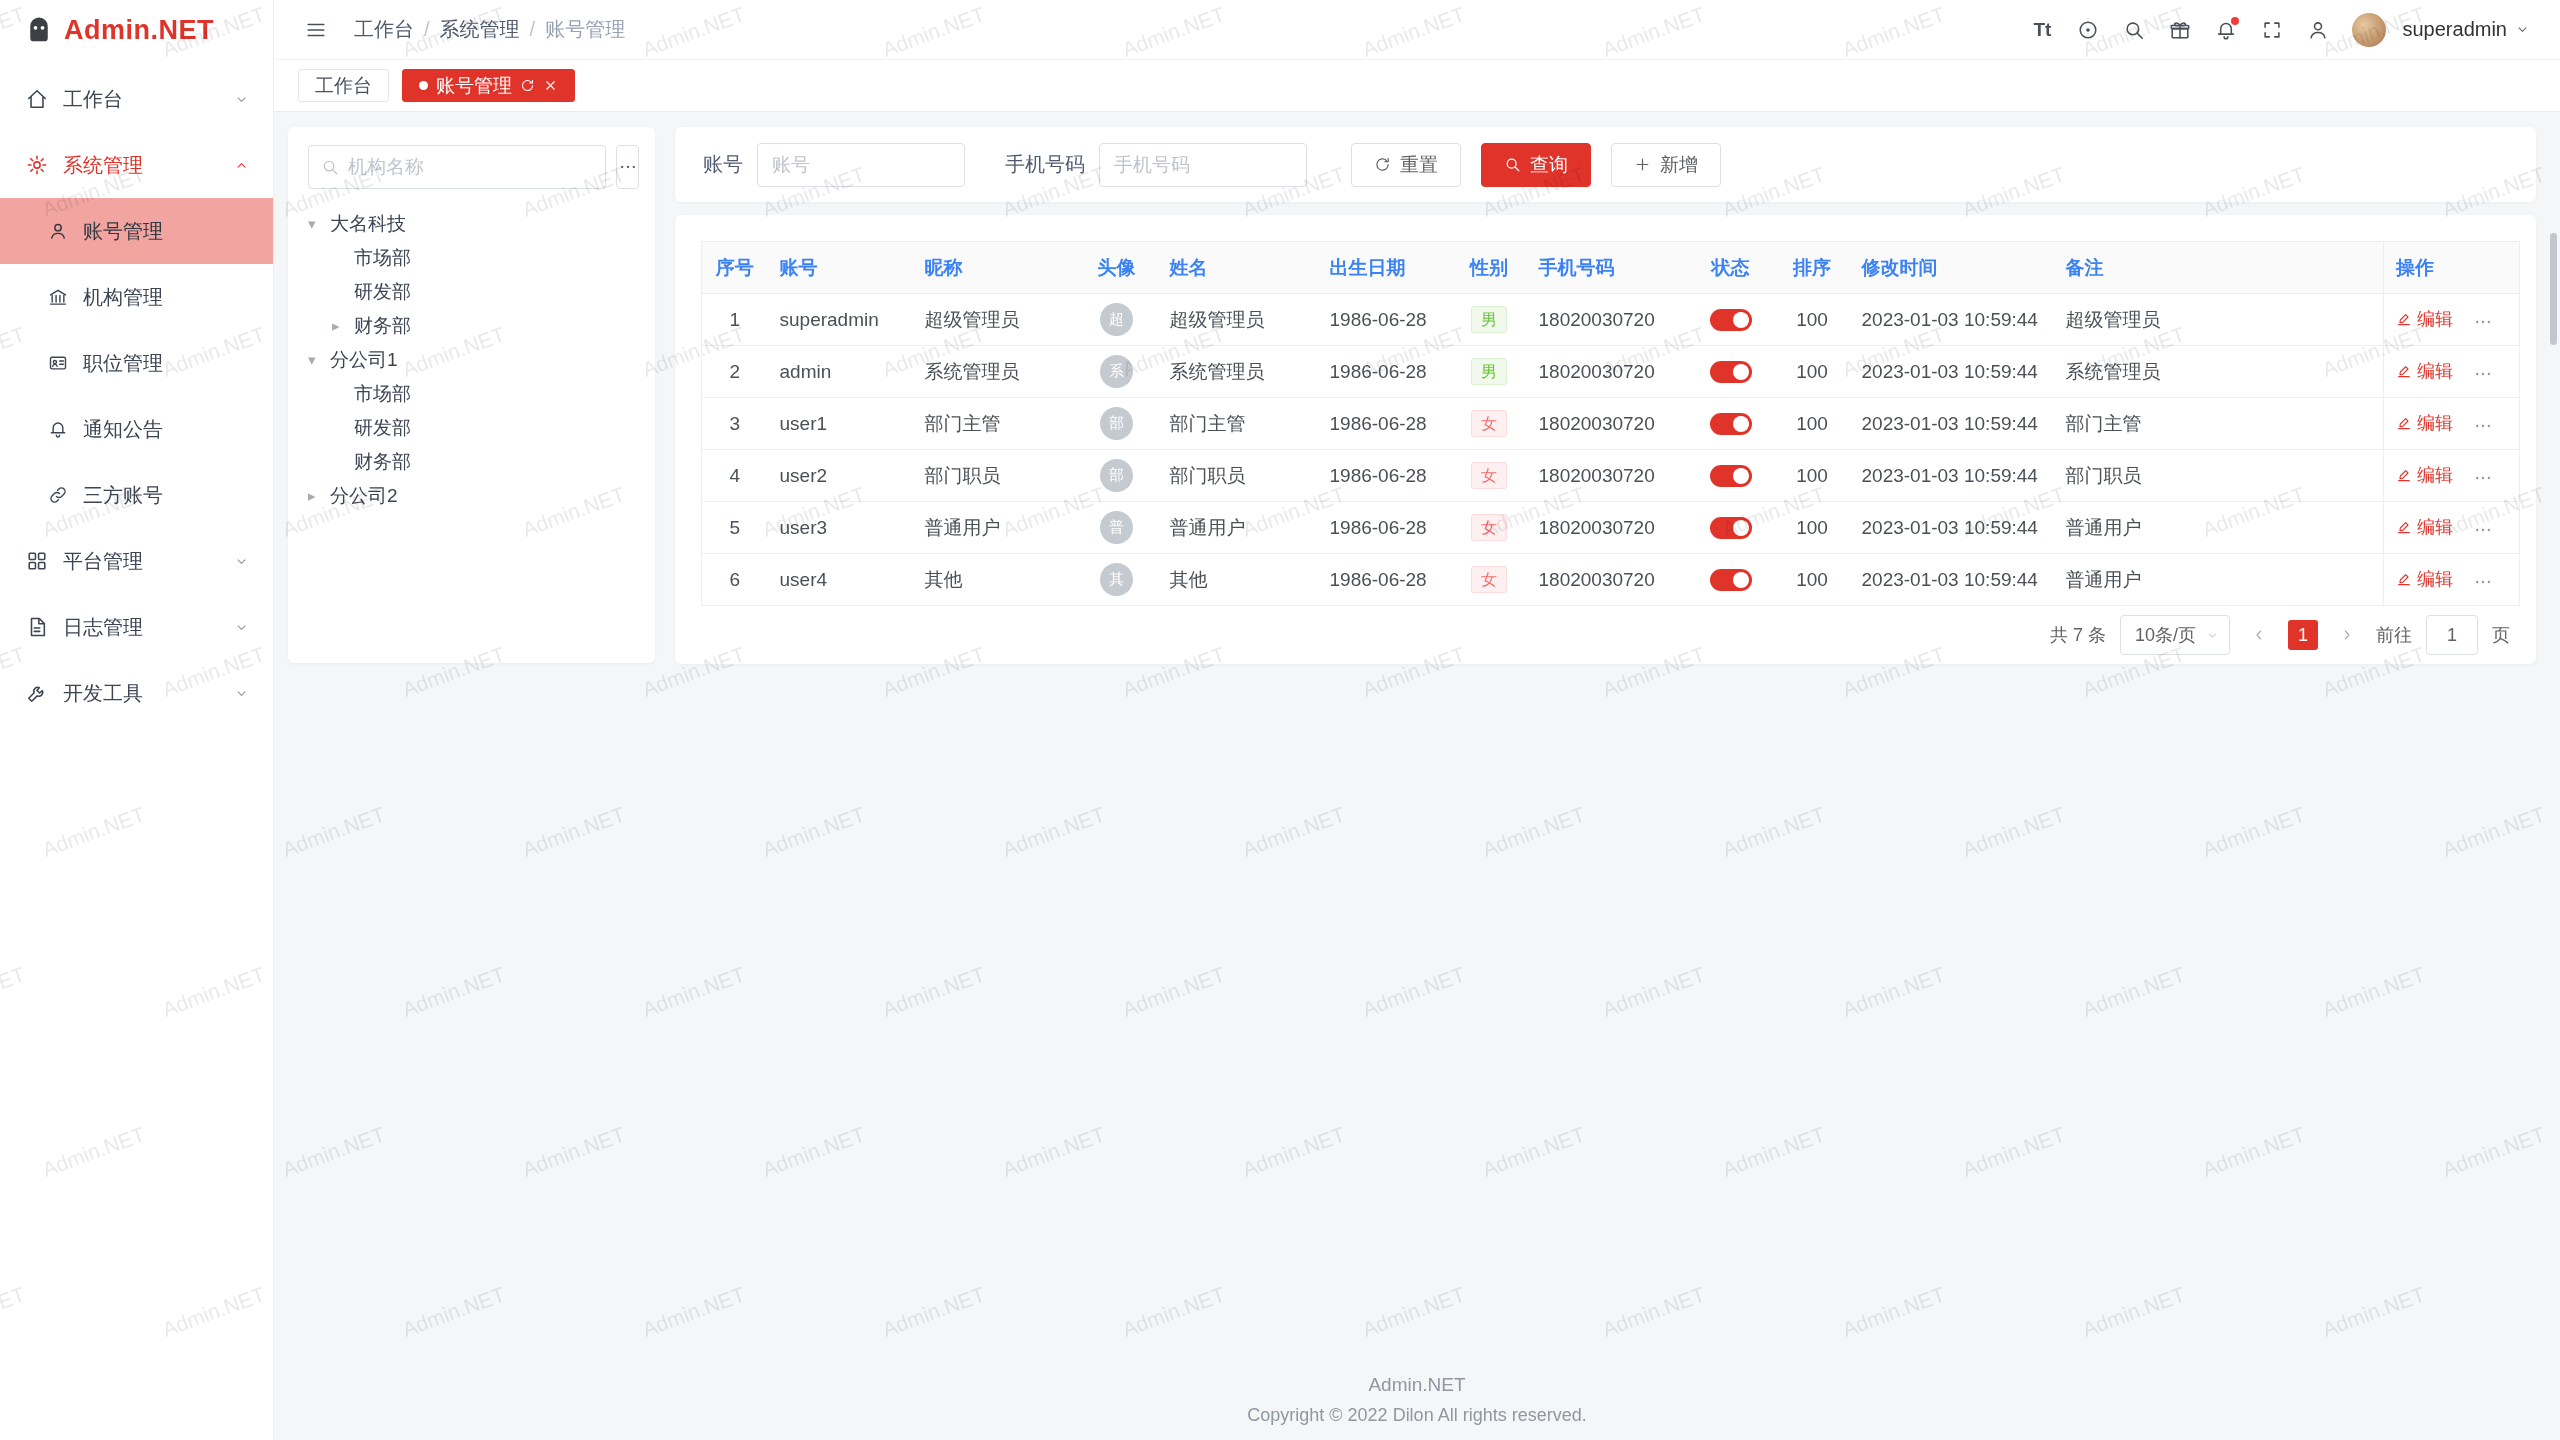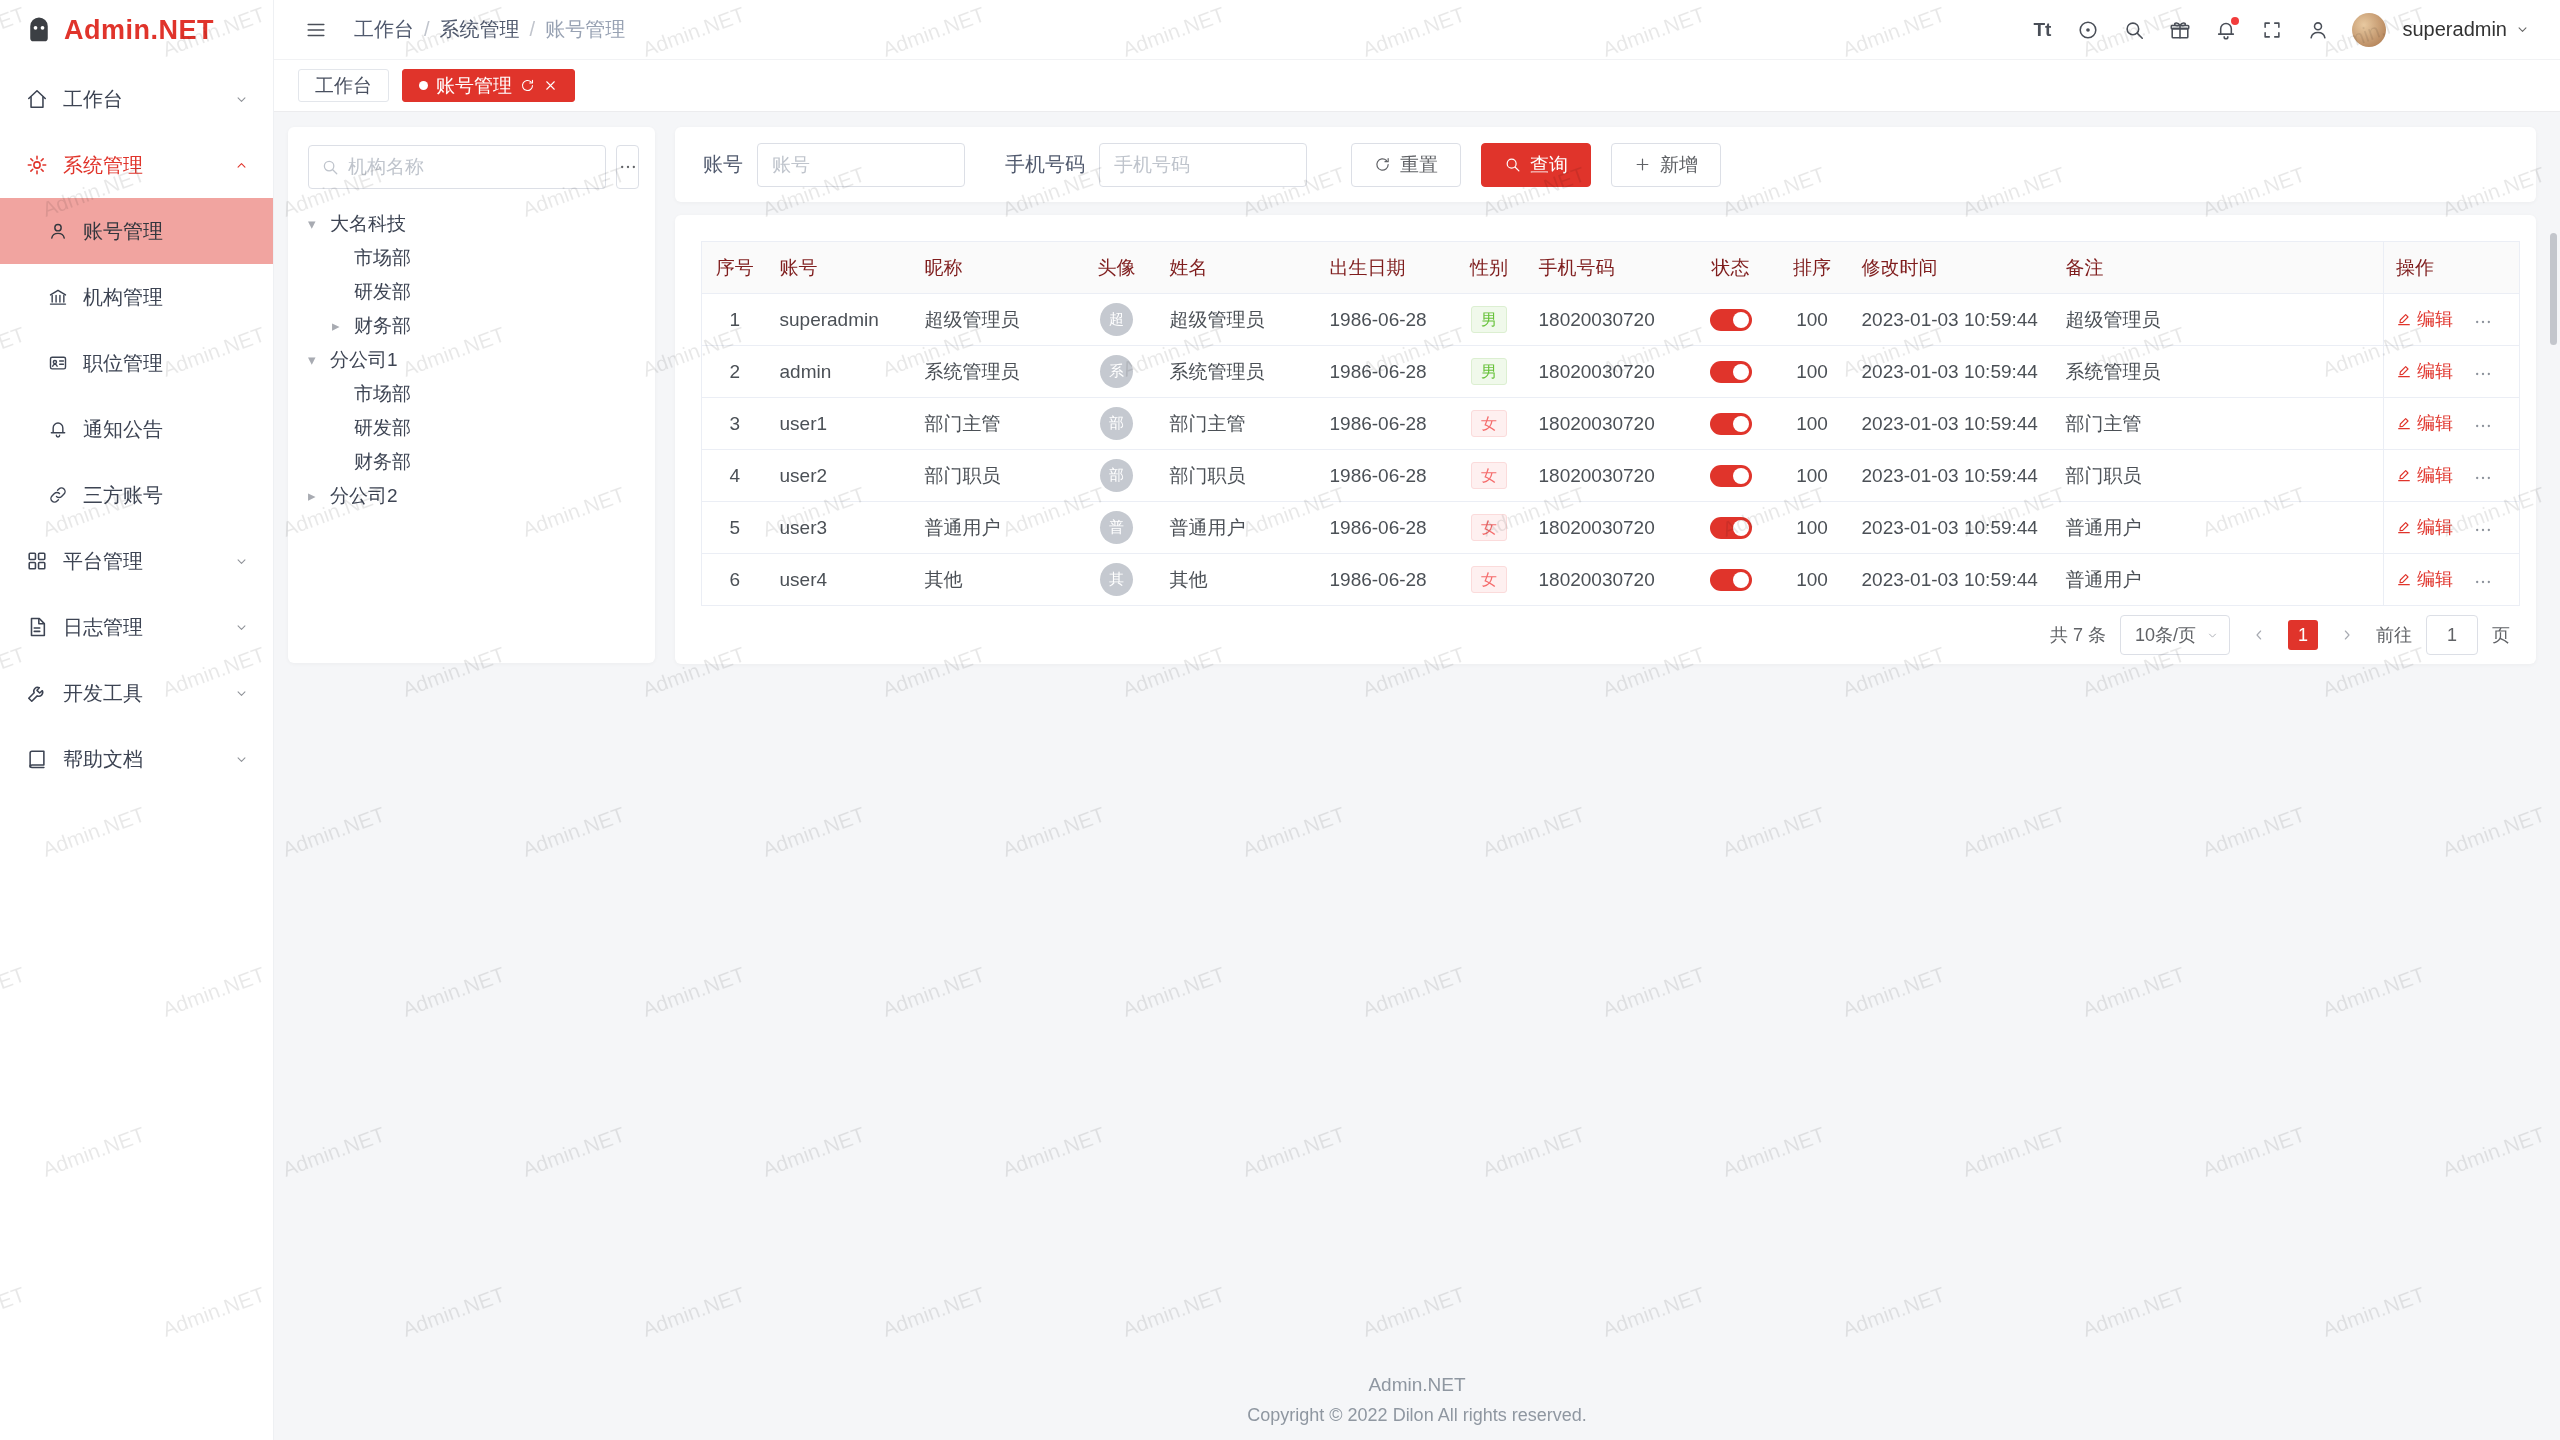--- a/index.html
+++ b/index.html
@@ -73,21 +73,21 @@
   .f-input{width:208px;height:44px;border:1px solid #dcdfe6;border-radius:4px;padding:0 14px;font-size:19px;color:#333;outline:none}
   .f-input::placeholder{color:#bfc4cc}
   .ml40{margin-left:40px}.ml44{margin-left:44px}.ml20{margin-left:20px}
   .btn{height:44px;display:inline-flex;align-items:center;gap:9px;padding:0 22px;border:1px solid #dcdfe6;border-radius:4px;background:#fff;color:#606266;font-size:19px;cursor:pointer;font-family:inherit}
   .btn .icon-s,.btn .icon-s svg{width:17px;height:17px}
   .btn-primary{background:#e0342b;border-color:#e0342b;color:#fff}
 
   
   .table-card{background:#fff;border-radius:6px;padding:26px 26px 0;box-shadow:0 1px 4px rgba(0,0,0,.04)}
   table{width:100%;border-collapse:collapse;table-layout:fixed;font-size:19px;color:#4b5056;border:1px solid #ebeef5}
-  th{height:52px;background:#fafafa;font-weight:normal;color:#7f1d1d;text-align:left;padding:0 12px;border-bottom:1px solid #ebeef5}
+  th{height:52px;background:#fafafa;font-weight:bold;color:#3b82f6;text-align:left;padding:0 12px;border-bottom:1px solid #ebeef5}
   td{height:52px;padding:0 12px;border-bottom:1px solid #ebeef5;white-space:nowrap;overflow:hidden;text-overflow:ellipsis}
   .c-center{text-align:center;padding:0}
   .c-actions{border-left:1px solid #ebeef5}
   .avatar{display:inline-flex;width:33px;height:33px;border-radius:50%;background:#c5c9d0;color:#fff;font-size:15px;align-items:center;justify-content:center;vertical-align:middle}
   .tag{display:inline-block;min-width:36px;height:27px;line-height:25px;padding:0 8px;font-size:16px;border-radius:3px;border:1px solid}
   .tag-green{color:#67c23a;background:#f0f9eb;border-color:#dcefd1}
   .tag-red{color:#f56c6c;background:#fef0f0;border-color:#fbdbdb}
   .toggle{display:inline-block;width:42px;height:22px;border-radius:11px;background:#c0c4cc;position:relative;vertical-align:middle;cursor:pointer}
   .toggle.on{background:#e0342b}
   .toggle::after{content:'';position:absolute;left:3px;top:3px;width:16px;height:16px;border-radius:50%;background:#fff}
@@ -237,34 +237,20 @@
             </svg>
           </span>
         </div>
         <div class="menu-item">
           <span class="menu-icon">
             <svg viewBox="0 0 24 24" fill="none" stroke="currentColor" stroke-width="1.7" stroke-linecap="round" stroke-linejoin="round">
               <path d="M14.5 6.2a4.2 4.2 0 0 0-5.6 5.6L3 17.7 6.3 21l5.9-5.9a4.2 4.2 0 0 0 5.6-5.6L14.9 12l-2.9-2.9z"></path>
             </svg>
           </span>
           <span class="menu-label">开发工具</span>
-          <span class="menu-caret">
-            <svg viewBox="0 0 24 24" fill="none" stroke="currentColor" stroke-width="1.7" stroke-linecap="round" stroke-linejoin="round">
-              <path d="m6.5 9.5 5.5 5.5 5.5-5.5"></path>
-            </svg>
-          </span>
-        </div>
-        <div class="menu-item">
-          <span class="menu-icon">
-            <svg viewBox="0 0 24 24" fill="none" stroke="currentColor" stroke-width="1.7" stroke-linecap="round" stroke-linejoin="round">
-              <path d="M4.5 19.2V5.5a2 2 0 0 1 2-2h13v15h-13a2 2 0 0 0-2 2.2z"></path>
-              <path d="M4.5 19.2a2 2 0 0 0 2 2h13"></path>
-            </svg>
-          </span>
-          <span class="menu-label">帮助文档</span>
           <span class="menu-caret">
             <svg viewBox="0 0 24 24" fill="none" stroke="currentColor" stroke-width="1.7" stroke-linecap="round" stroke-linejoin="round">
               <path d="m6.5 9.5 5.5 5.5 5.5-5.5"></path>
             </svg>
           </span>
         </div>
       </nav>
   </aside>
 
   <div class="main">

